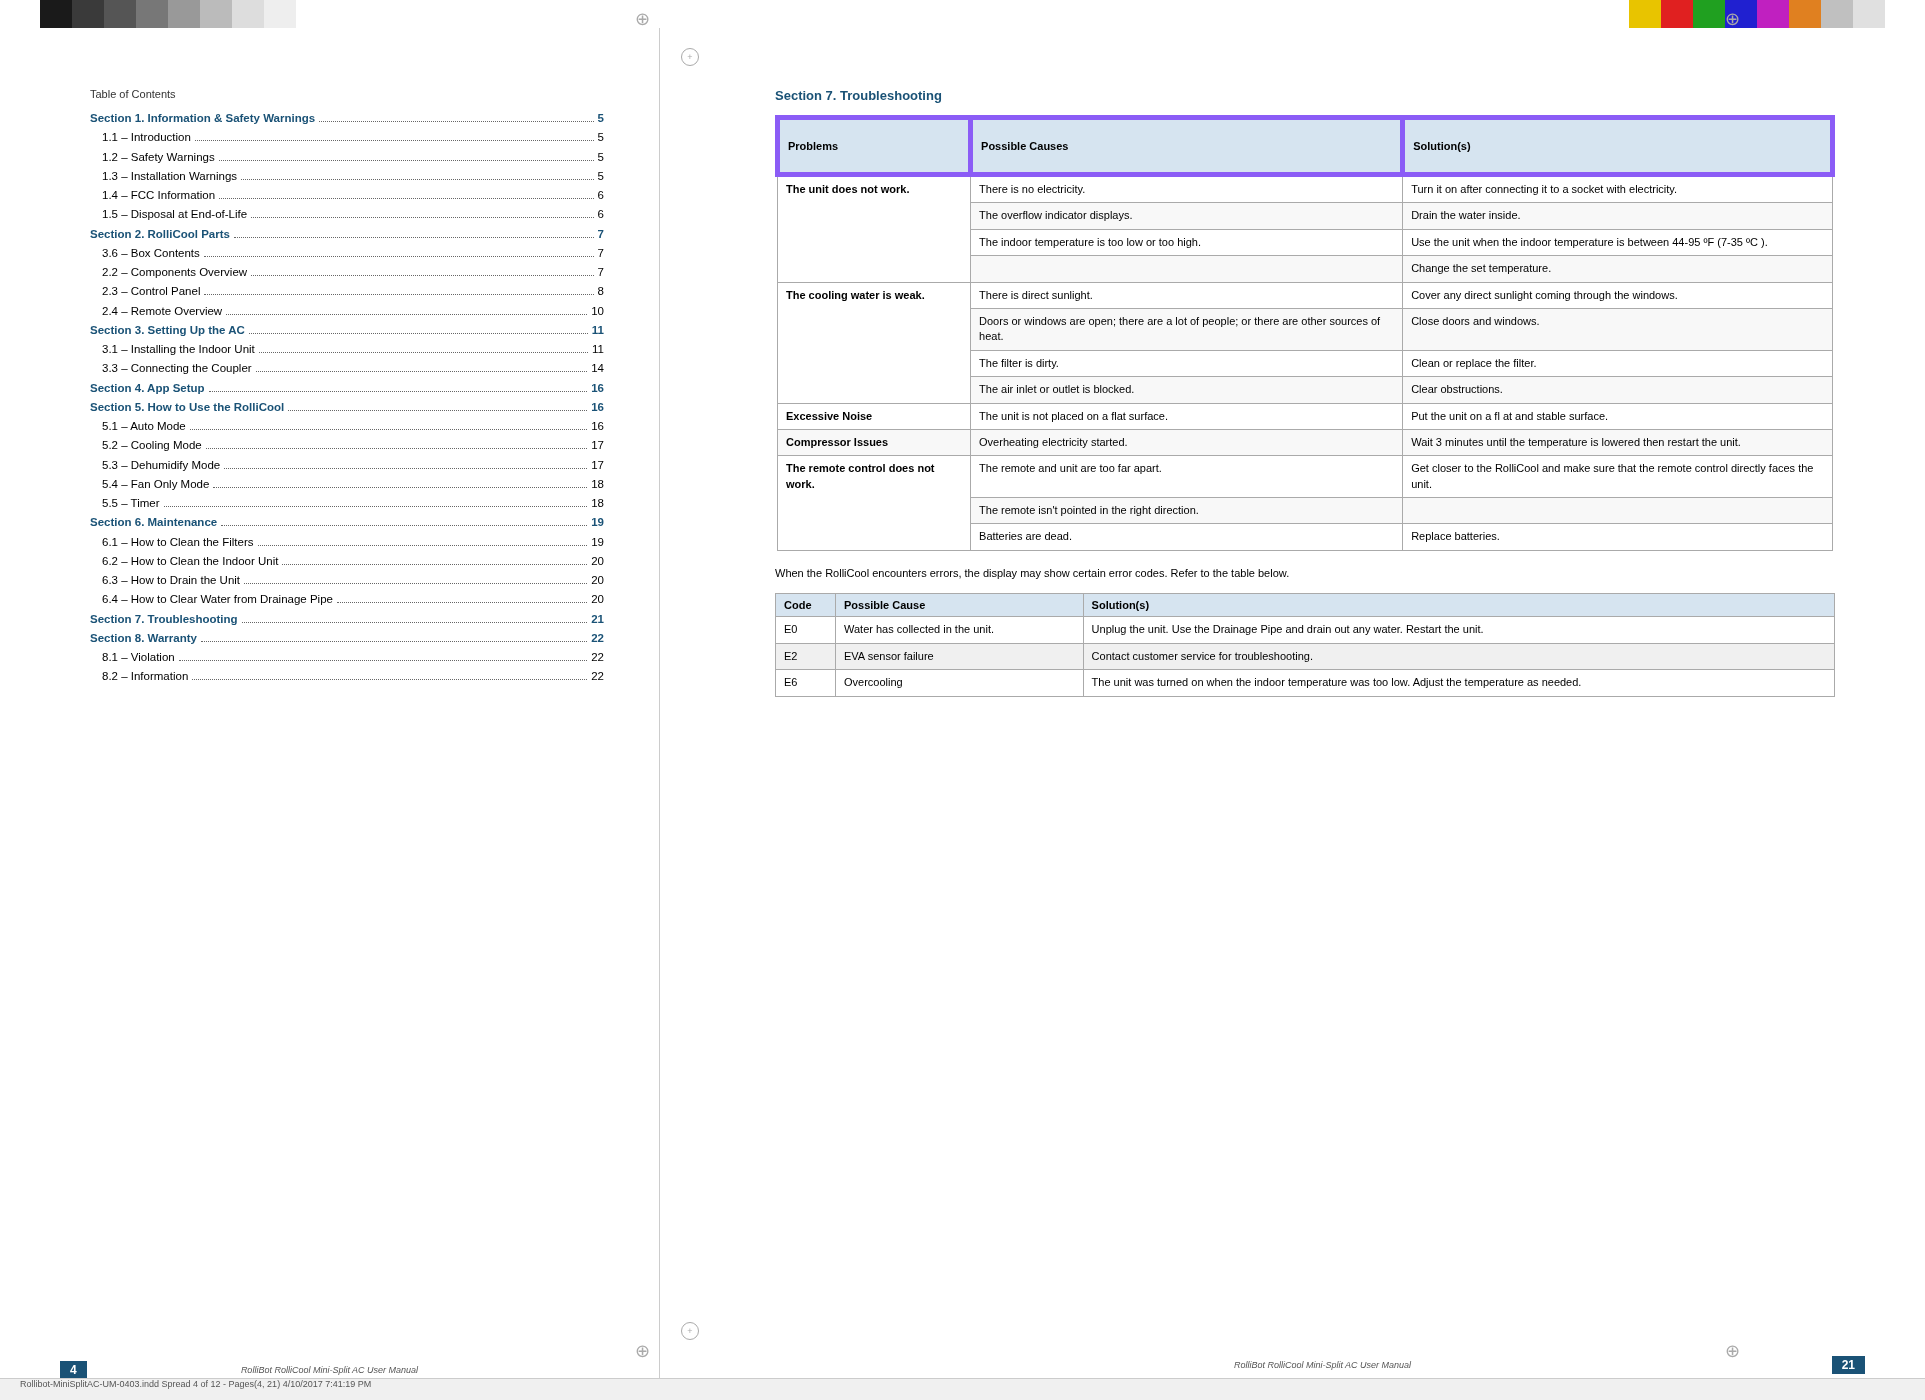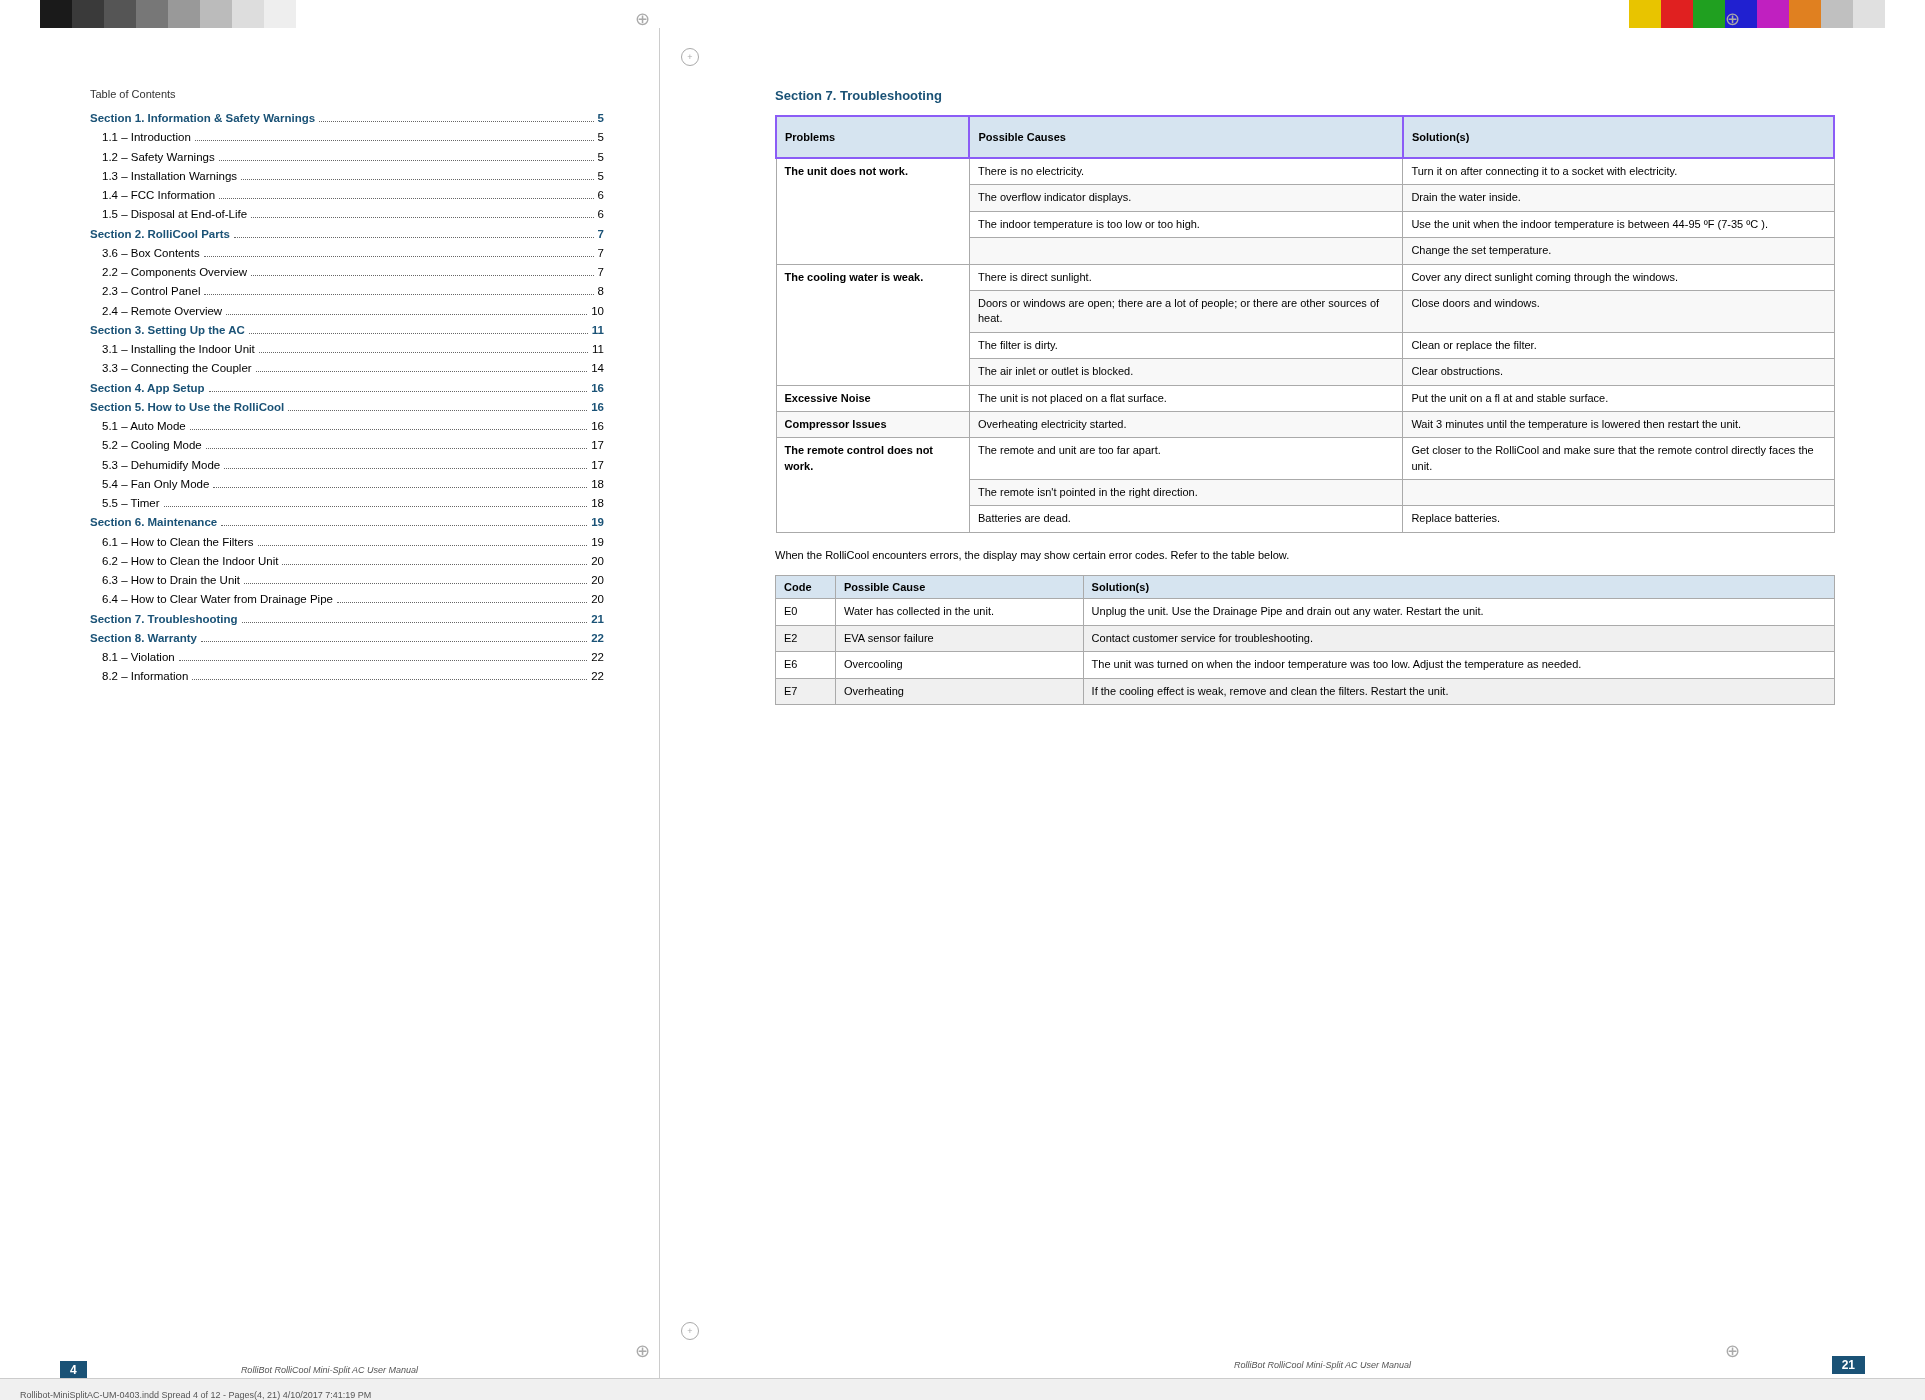--- a/index.html
+++ b/index.html
@@ -153,22 +153,22 @@
 
     
     .trouble-table {
       width: 100%;
       border-collapse: collapse;
       margin-bottom: 14px;
       font-size: 11px;
     }
     .trouble-table th {
       background: #d6e4f0;
-      border: 2px solid #8b5cf6;
-      padding: 14px 8px;
+      border: 5px solid #8b5cf6;
+      padding: 20px 8px;
       text-align: left;
       font-weight: bold;
       font-size: 11px;
     }
     .trouble-table td {
       border: 1px solid #aaa;
       padding: 5px 8px;
       vertical-align: top;
       font-size: 11px;
       line-height: 1.4;
@@ -239,21 +239,21 @@
 
     
     .bottom-bar {
       position: absolute;
       bottom: 0;
       left: 0;
       right: 0;
       height: 22px;
       background: #f0f0f0;
       display: flex;
-      align-items: flex-end;
+      align-items: flex-start;
       padding: 0 20px;
       font-size: 9px;
       color: #555;
       border-top: 1px solid #ccc;
     }
 
     .registration-mark {
       position: absolute;
       font-size: 18px;
       color: #aaa;
@@ -554,25 +554,20 @@
           <tr>
             <td>E2</td>
             <td>EVA sensor failure</td>
             <td>Contact customer service for troubleshooting.</td>
           </tr>
           <tr>
             <td>E6</td>
             <td>Overcooling</td>
             <td>The unit was turned on when the indoor temperature was too low. Adjust the temperature as needed.</td>
           </tr>
-          <tr>
-            <td>E7</td>
-            <td>Overheating</td>
-            <td>If the cooling effect is weak, remove and clean the filters. Restart the unit.</td>
-          </tr>
         </tbody>
     </table>
 
 
     <div class="footer-text-right">RolliBot RolliCool Mini-Split AC User Manual</div>
     <div class="page-num-right">
       <span class="page-num-box-right">21</span>
     </div>
   </div>
 </div>

